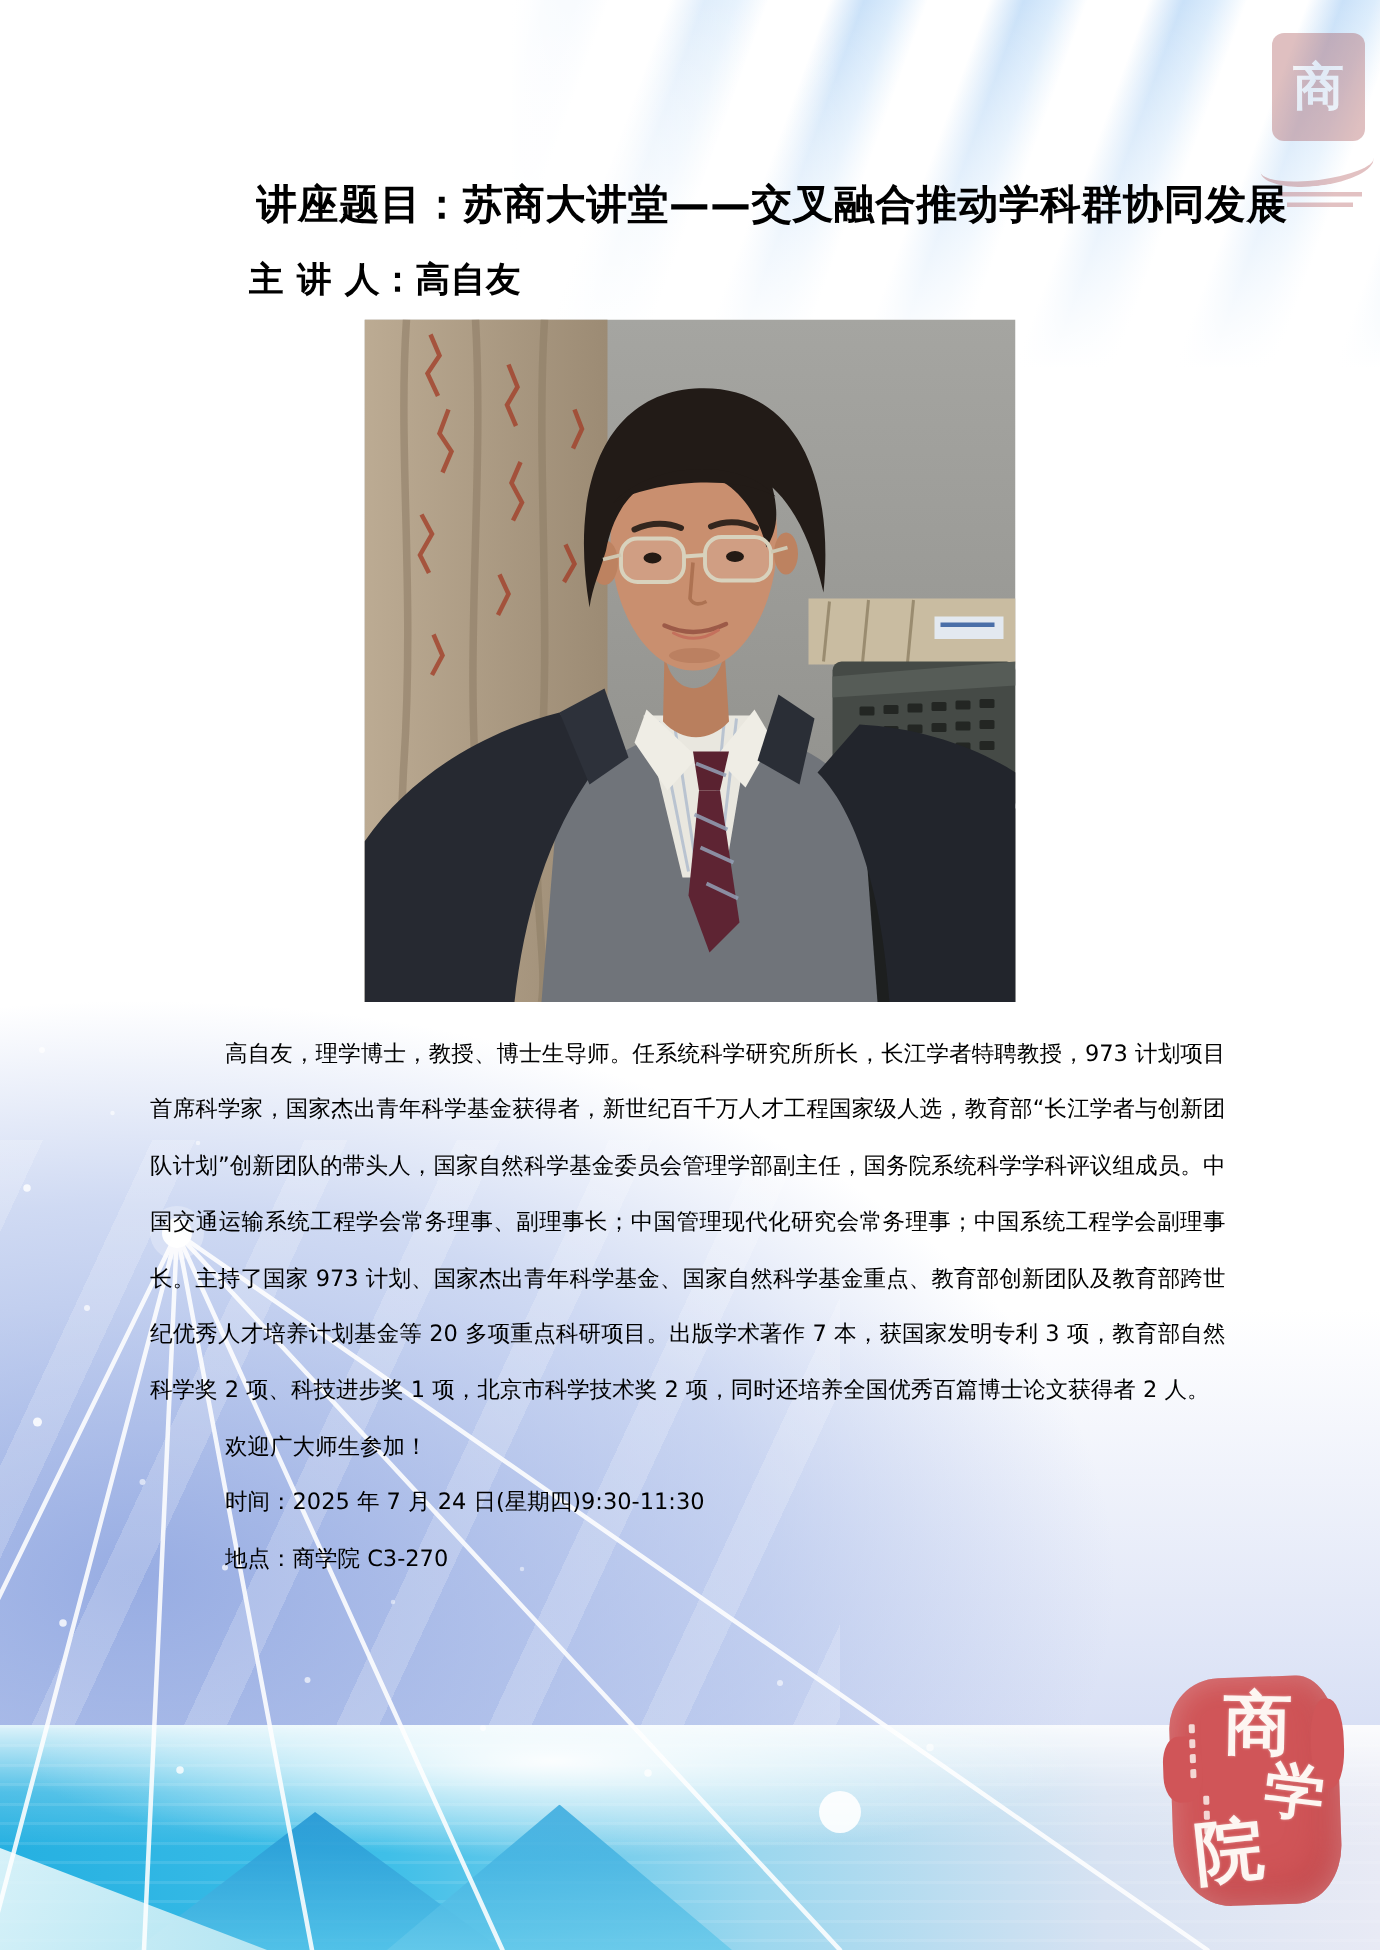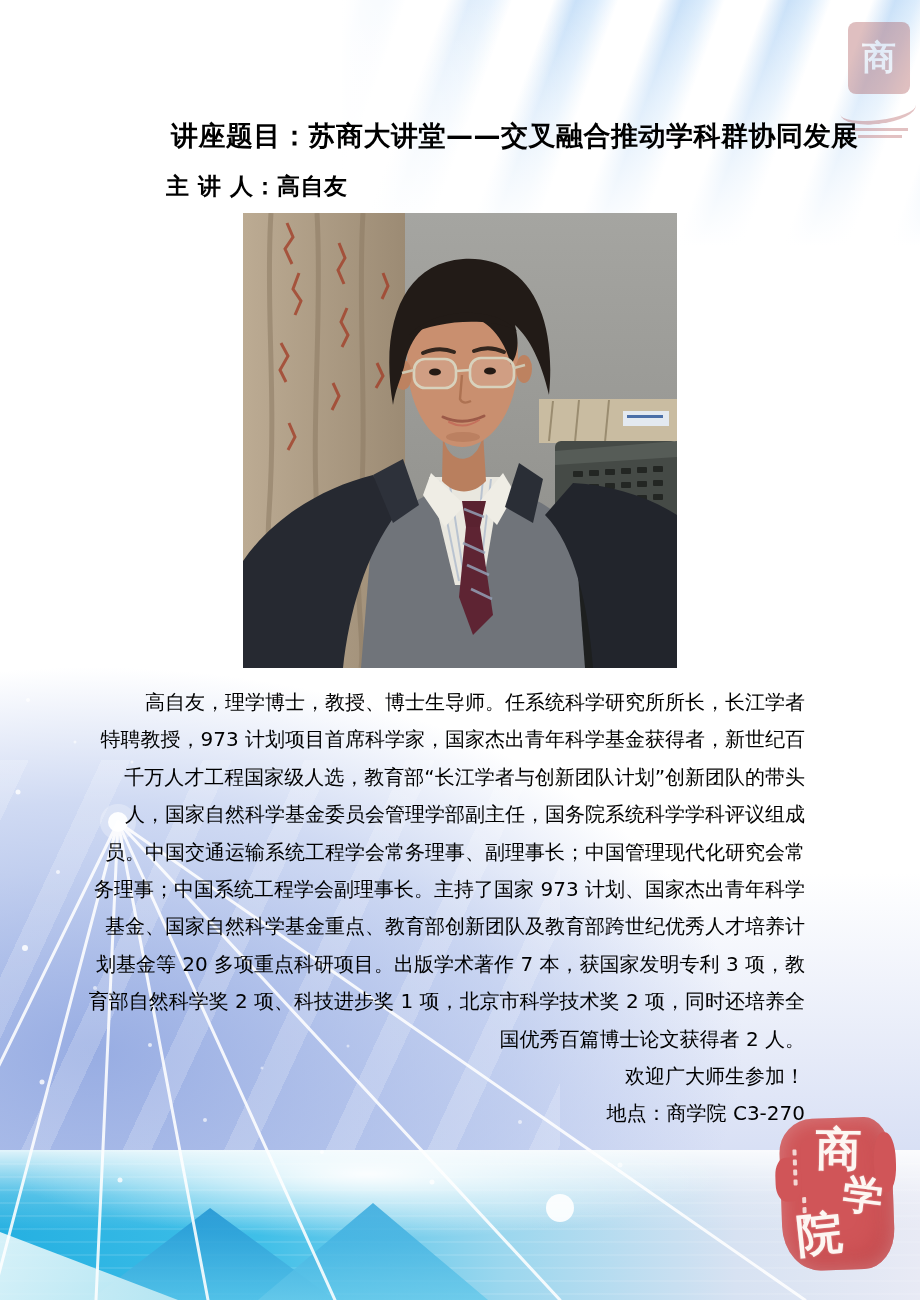--- a/index.html
+++ b/index.html
@@ -65,22 +65,22 @@
   .seal-char.c2{left:62px;top:58px;font-size:40px;transform:rotate(9deg);}
   .seal-char.c3{left:14px;top:92px;font-size:46px;transform:rotate(-4deg);}
   .seal-dots{position:absolute;display:flex;flex-direction:column;gap:4px;opacity:.85;}
   .seal-dots.d1{left:13px;top:30px;}
   .seal-dots.d2{left:21px;top:78px;}
   .seal-dots span{display:block;width:4px;height:6px;background:#fbeeea;border-radius:1px;}
   
   .title-line{position:absolute;left:135px;top:118px;font-size:27px;font-weight:bold;letter-spacing:.5px;white-space:nowrap;margin-left:36px;}
   .speaker-line{position:absolute;left:135px;top:171px;font-size:23px;font-weight:bold;letter-spacing:.5px;white-space:nowrap;margin-left:31px;}
   .photo{position:absolute;left:243px;top:213px;width:434px;height:455px;}
-  .textblock{position:absolute;left:88px;top:684px;width:717px;font-size:20px;line-height:37.4px;}
-  .textblock p{margin:0;text-align:right;}
+  .textblock{position:absolute;left:100px;top:684px;width:717px;font-size:15px;line-height:37.4px;}
+  .textblock p{margin:0;}
   .bio{text-align:justify;text-indent:50px;}
   .tail{text-indent:50px;}
 </style>
 </head>
 <body>
 
 <div class="page">
 
   <div class="stripes"></div>
   <div class="periwinkle"></div>
@@ -268,16 +268,17 @@
       <path d="M219,162 L217,186 Q220,192 228,188" stroke="#ad7252" stroke-width="2.4" fill="none"></path>
       <path d="M200,204 Q220,213 241,203" stroke="#9c5a48" stroke-width="3" fill="none" stroke-linecap="round"></path>
       <path d="M206,209 Q221,217 236,207" stroke="#c4705c" stroke-width="2" fill="none" stroke-linecap="round"></path>
       <ellipse cx="220" cy="224" rx="17" ry="5" fill="rgba(150,90,60,0.28)"></ellipse>
     </svg>
   </div>
 
   <div class="textblock">
     <p class="bio">高自友，理学博士，教授、博士生导师。任系统科学研究所所长，长江学者特聘教授，973 计划项目首席科学家，国家杰出青年科学基金获得者，新世纪百千万人才工程国家级人选，教育部“长江学者与创新团队计划”创新团队的带头人，国家自然科学基金委员会管理学部副主任，国务院系统科学学科评议组成员。中国交通运输系统工程学会常务理事、副理事长；中国管理现代化研究会常务理事；中国系统工程学会副理事长。主持了国家 973 计划、国家杰出青年科学基金、国家自然科学基金重点、教育部创新团队及教育部跨世纪优秀人才培养计划基金等 20 多项重点科研项目。出版学术著作 7 本，获国家发明专利 3 项，教育部自然科学奖 2 项、科技进步奖 1 项，北京市科学技术奖 2 项，同时还培养全国优秀百篇博士论文获得者 2 人。</p>
     <p class="tail">欢迎广大师生参加！</p>
+    <p class="tail">时间：2025 年 7 月 24 日(星期四)9:30-11:30</p>
     <p class="tail">地点：商学院 C3-270</p>
   </div>
 
 </div>
 
 </body></html>

